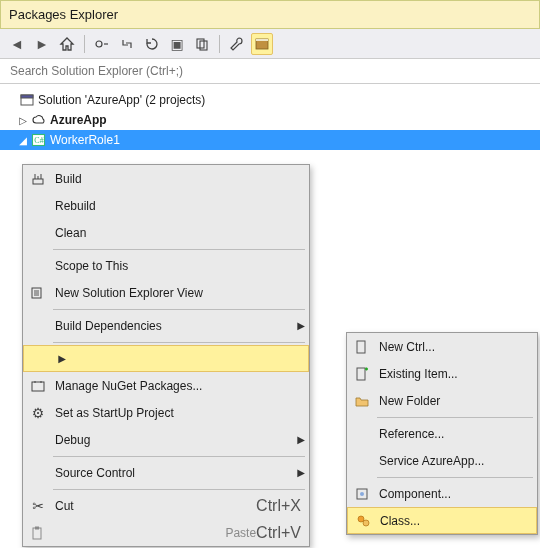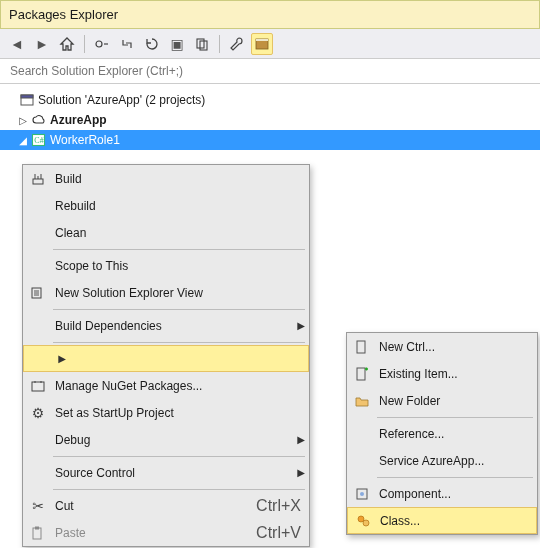--- a/index.html
+++ b/index.html
@@ -146,21 +146,21 @@
     position: relative;
   }
   .menu-sep-row .line {
     position: absolute;
     left: 30px;
     right: 4px;
     top: 3px;
     height: 1px;
     background: #bcbcbc;
   }
-  .menu-row.disabled { color: #8a8a8a; }
+  .menu-row.disabled { color: #8a8a8a; text-align: right; }
 
   .menu2 {
     left: 346px;
     top: 332px;
     width: 192px;
   }
 
   svg.ic { width: 16px; height: 16px; display:block; }
   .folder-ic { fill:#f1c36f; stroke:#a07a30; stroke-width:0.8; }
 </style>

